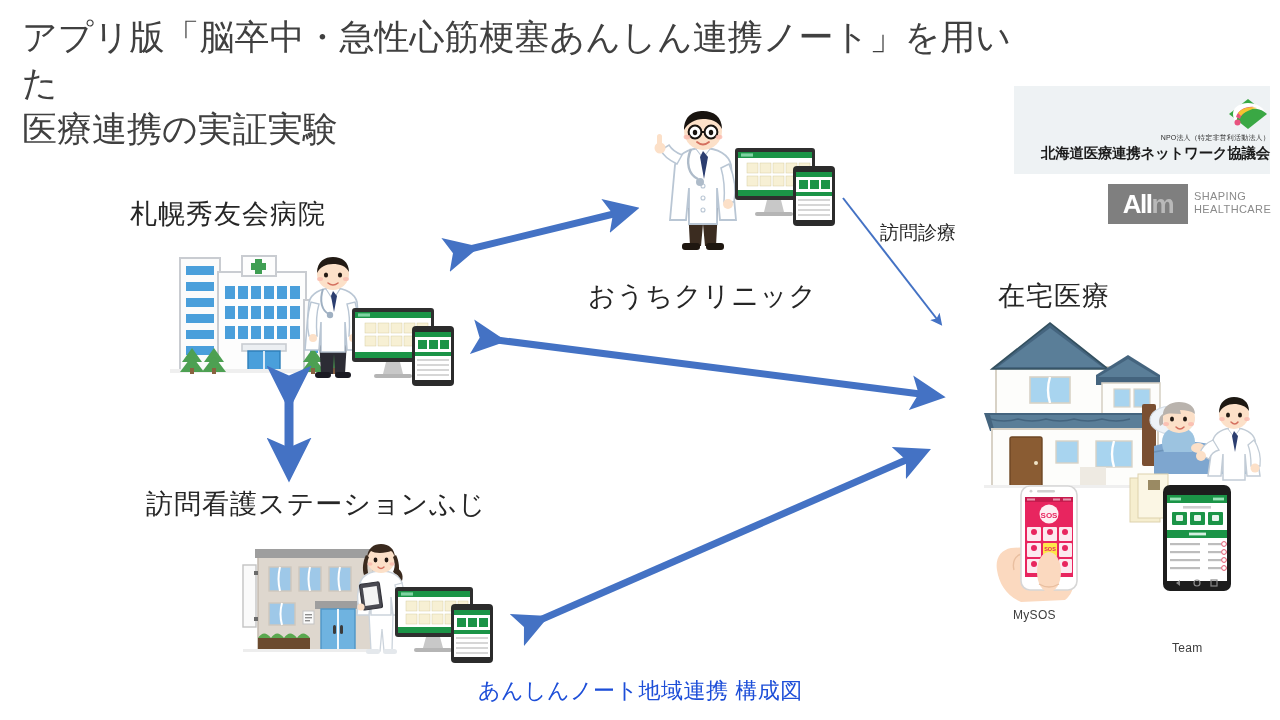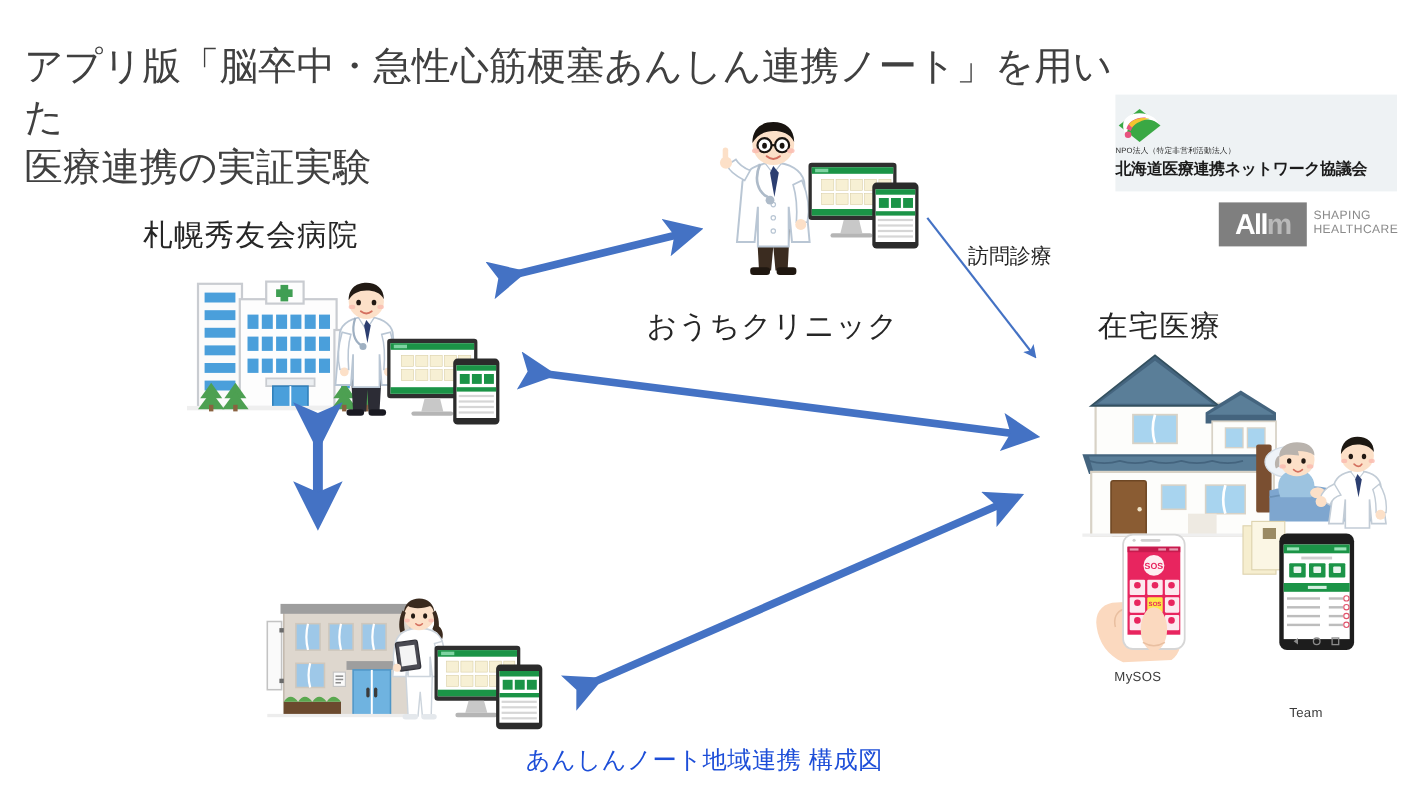--- a/index.html
+++ b/index.html
@@ -16,28 +16,27 @@
   .abs{position:absolute;}
 
   
   #title{
     left:22px;top:14px;width:1010px;
     font-size:35px;line-height:46px;
     color:#404040;
     letter-spacing:0px;
     white-space:pre-line;
     font-weight:400;
-    margin-top:24px;
   }
 
   
   #npo-logo{
     left:1014px;top:86px;width:256px;height:88px;
     background:#eef2f4;
-    display:flex;flex-direction:column;align-items:flex-start;justify-content:center;
+    display:flex;flex-direction:column;align-items:flex-end;justify-content:center;
   }
   #npo-mark{width:44px;height:34px;margin-bottom:2px;}
   #npo-sub{font-size:7px;color:#2b2b2b;letter-spacing:.2px;line-height:9px;}
   #npo-name{font-size:14.5px;font-weight:bold;color:#1b1b1b;letter-spacing:-.3px;margin-top:2px;}
 
   #allm-logo{
     left:1108px;top:184px;width:80px;height:40px;
     background:#7f7f7f;
     display:flex;align-items:center;justify-content:center;
   }
@@ -627,20 +626,21 @@
     <line x1="497" y1="340" x2="936" y2="396" stroke="#4472C4" stroke-width="7" marker-start="url(#ah)" marker-end="url(#ah)"></line>
 
     <line x1="289" y1="398" x2="289" y2="470" stroke="#4472C4" stroke-width="9" marker-start="url(#ah)" marker-end="url(#ah)"></line>
 
     <line x1="540" y1="620" x2="922" y2="453" stroke="#4472C4" stroke-width="7" marker-start="url(#ah)" marker-end="url(#ah)"></line>
   </svg>
 
   <div class="abs node-label" id="label-hospital">札幌秀友会病院</div>
   <div class="abs node-label" id="label-clinic">おうちクリニック</div>
   <div class="abs node-label" id="label-home">在宅医療</div>
+  <div class="abs node-label" id="label-nurse">訪問看護ステーションふじ</div>
   <div class="abs node-label" id="label-visit">訪問診療</div>
 
   <div class="abs dev-label" id="label-mysos">MySOS</div>
   <div class="abs dev-label" id="label-team">Team</div>
 
   <div class="abs" id="caption">あんしんノート地域連携 構成図</div>
 
 </div>
 
 </body></html>

